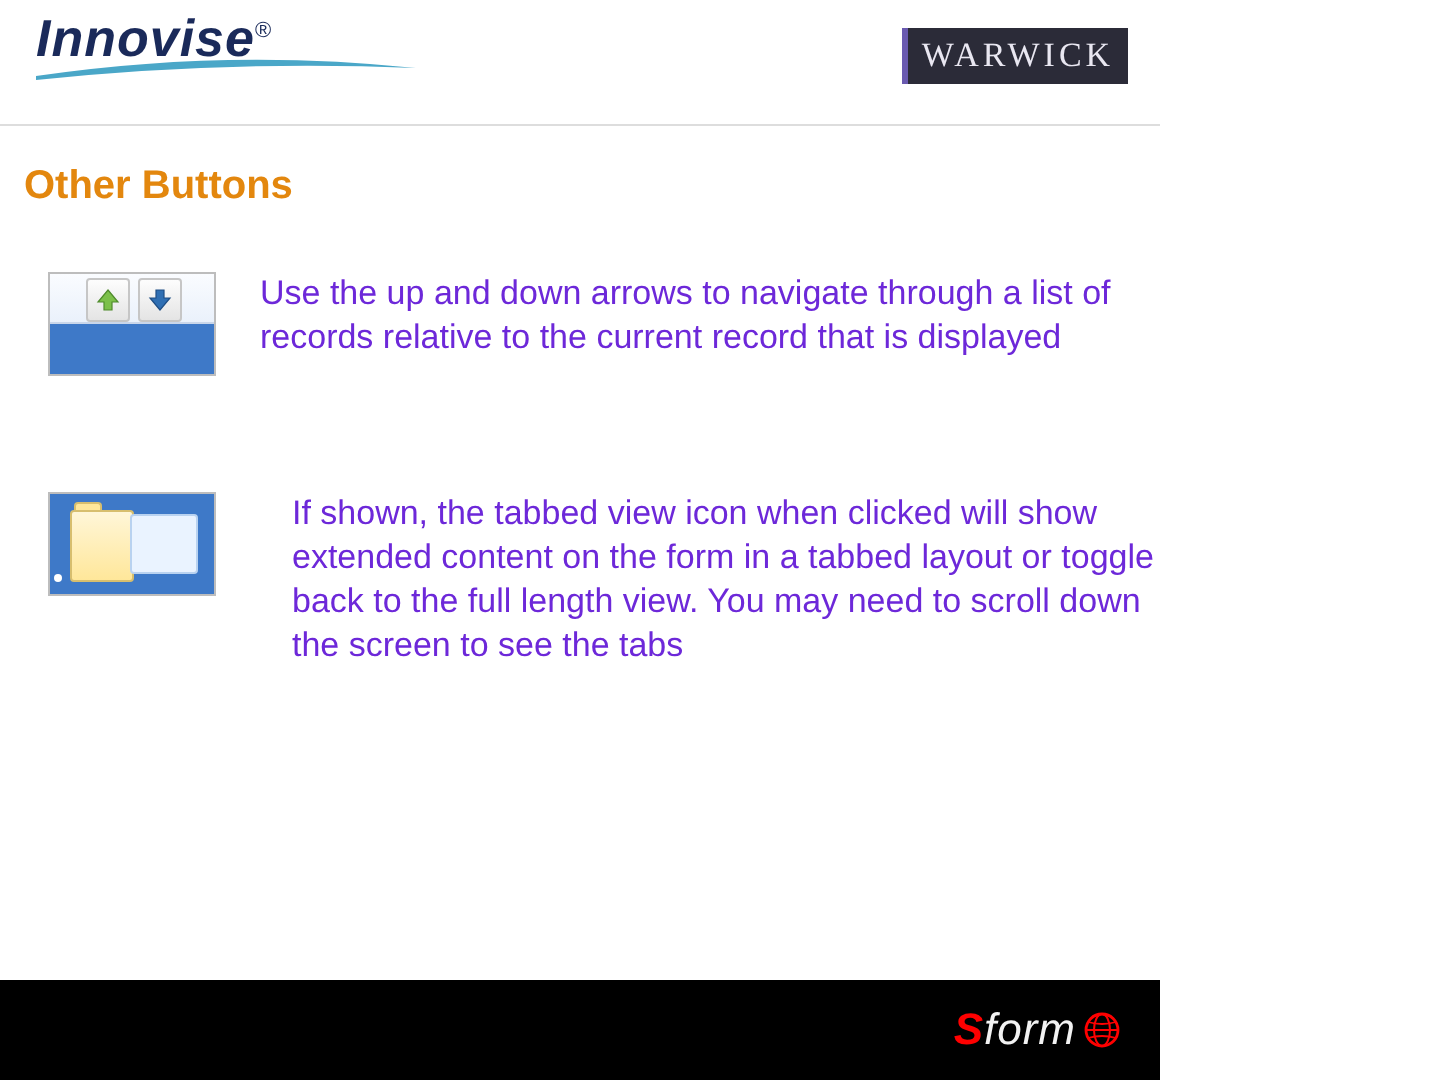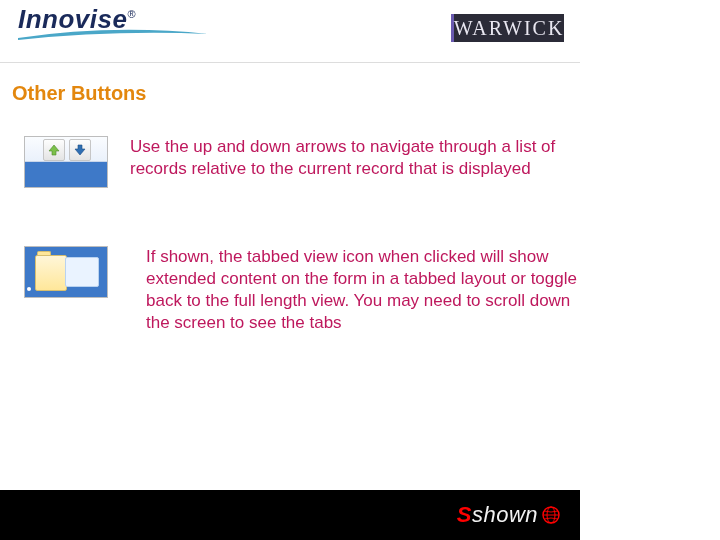--- a/index.html
+++ b/index.html
@@ -63,21 +63,21 @@
   .warwick-badge {
     position: absolute;
     right: 16px;
     top: 14px;
     width: 110px;
     height: 28px;
     background: #2b2b38;
     border-left: 3px solid #6a5ab0;
     color: #e9e7f1;
     font-family: "Times New Roman", serif;
-    font-size: 20px;
+    font-size: 17px;
     letter-spacing: 2px;
     display: flex;
     align-items: center;
     justify-content: center;
   }
   .header-rule {
     position: absolute;
     left: 0; right: 0; top: 62px;
     height: 0;
     border-top: 1px solid #ddd;
@@ -164,21 +164,21 @@
     left: 2px;
     bottom: 6px;
     width: 4px; height: 4px;
     border-radius: 50%;
     background: #fff;
   }
   .desc {
     margin-left: 22px;
     max-width: 470px;
     font-size: 17px;
-    color: #be185d;
+    color: #6d28d9;
     line-height: 1.3;
   }
   .footer {
     position: absolute;
     left: 0; right: 0; bottom: 0;
     height: 50px;
     background: #000;
     display: flex;
     align-items: center;
     justify-content: flex-end;
@@ -243,21 +243,21 @@
         <span class="ln"></span><span class="ln"></span><span class="ln"></span><span class="ln" style="width:60%"></span>
       </span>
       <span class="dot"></span>
     </div>
     <div class="desc">If shown, the tabbed view icon  when clicked will show extended content on the form in a tabbed layout or toggle back to the full length view. You may need to scroll down the screen to see the tabs</div>
   </div>
 
   <div class="footer">
     <div class="sn-logo">
       <span class="S">S</span>
-        <span class="rest">shown</span>
+        <span class="rest">form</span>
       <svg width="18" height="18" viewBox="0 0 18 18">
         <circle cx="9" cy="9" r="8" fill="none" stroke="#ff0000" stroke-width="1.4"></circle>
         <ellipse cx="9" cy="9" rx="4" ry="8" fill="none" stroke="#ff0000" stroke-width="1"></ellipse>
         <line x1="1" y1="9" x2="17" y2="9" stroke="#ff0000" stroke-width="1"></line>
         <path d="M2 5 Q9 7 16 5" fill="none" stroke="#ff0000" stroke-width="0.9"></path>
         <path d="M2 13 Q9 11 16 13" fill="none" stroke="#ff0000" stroke-width="0.9"></path>
       </svg>
     </div>
   </div>
 

